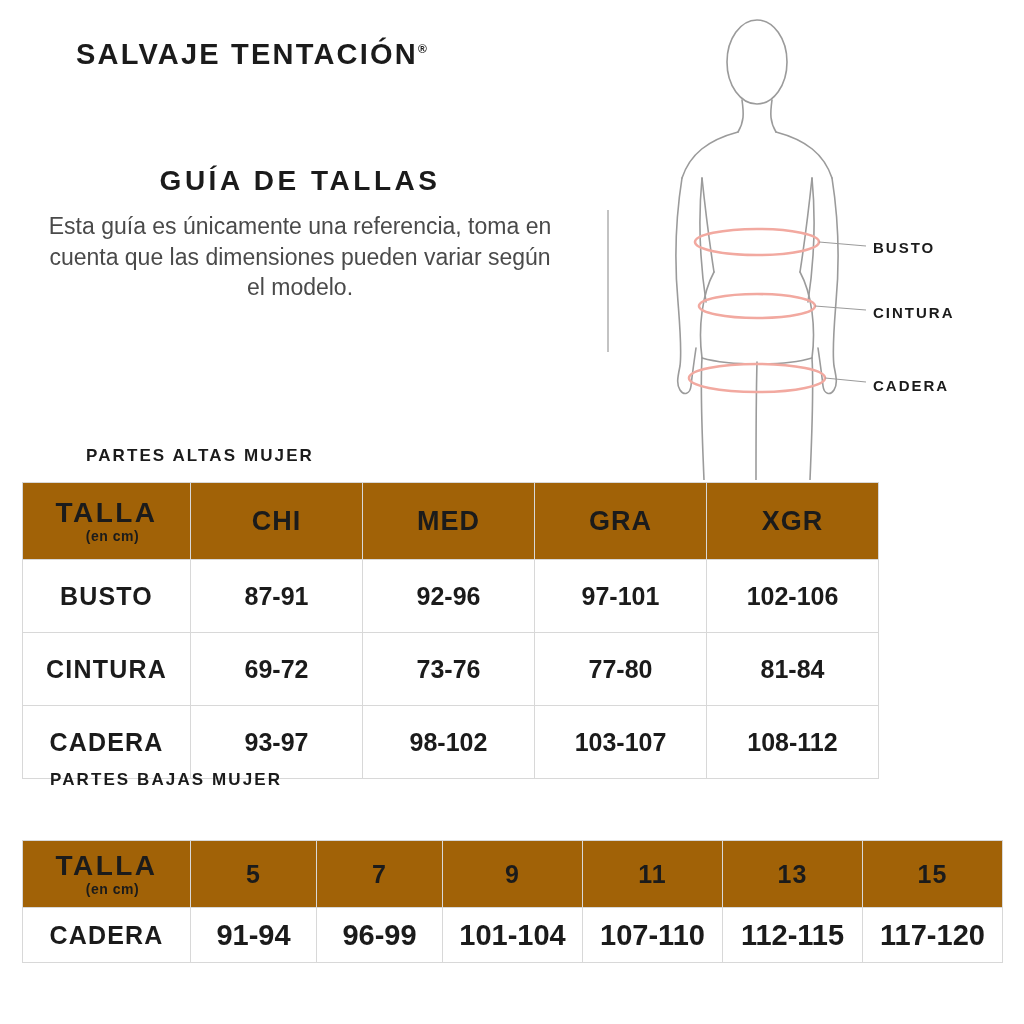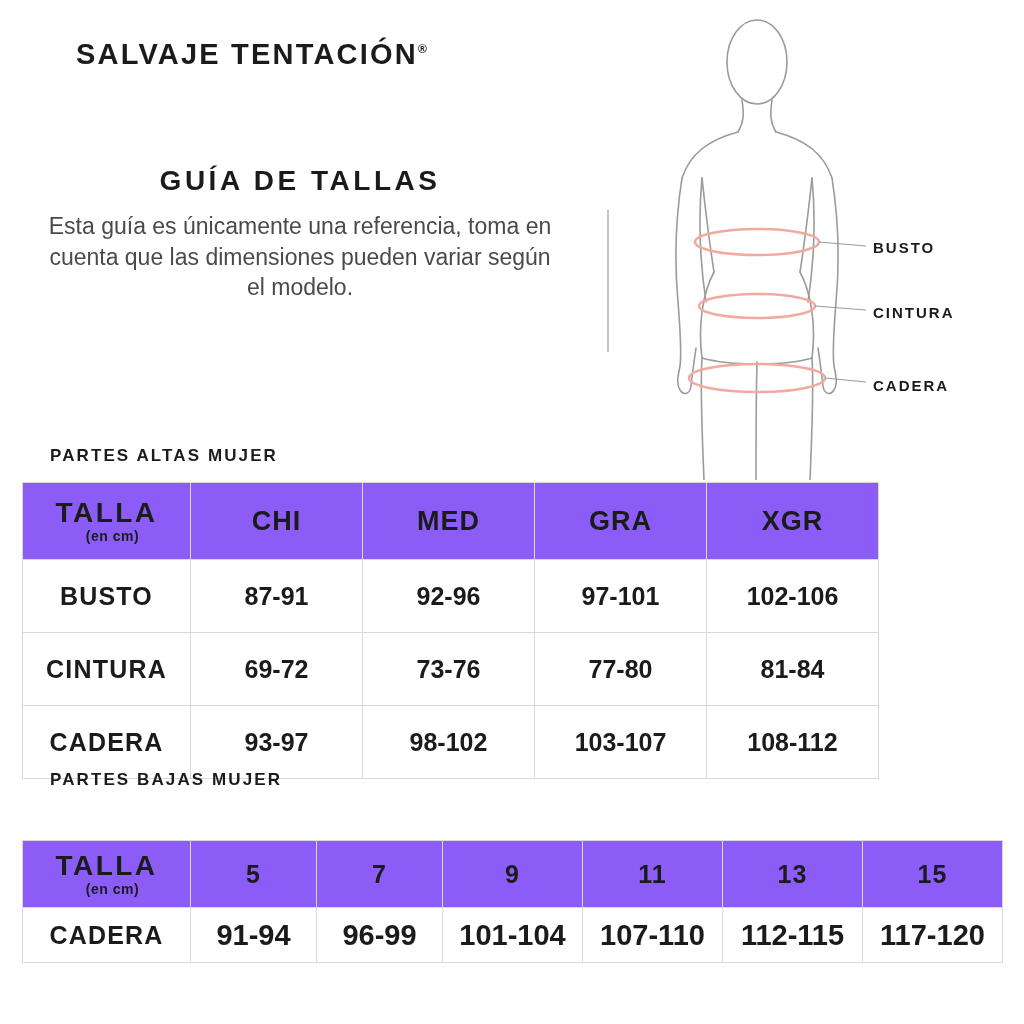--- a/index.html
+++ b/index.html
@@ -92,21 +92,21 @@
 
   
   .section-title {
     position: absolute;
     left: 50px;
     font-size: 17px;
     font-weight: bold;
     letter-spacing: 2.1px;
     color: #1b1b1b;
   }
-  .st-altas { top: 446px; }
+  .st-altas { top: 446px; margin-left: 36px; }
   .st-bajas { top: 770px; }
 
   
   table {
     position: absolute;
     border-collapse: collapse;
     table-layout: fixed;
   }
   .tbl-altas {
     left: 22px;
@@ -119,21 +119,21 @@
     width: 980px;
   }
   table td, table th {
     border: 1px solid #d8d8d8;
     text-align: center;
     font-weight: bold;
     color: #1b1b1b;
     padding: 0;
   }
   .hdr {
-    background: #8b5cf6;
+    background: #a16207;
     border-color: #fadcd8;
   }
   .tbl-altas .hdr td { height: 76px; font-size: 27px; letter-spacing: 1px; }
   .tbl-altas tbody td { height: 72px; font-size: 25px; }
   .tbl-altas .rowlabel { font-size: 25px; letter-spacing: 1.2px; }
 
   .tbl-bajas .hdr td { height: 66px; font-size: 25px; letter-spacing: 1px; }
   .tbl-bajas tbody td { height: 54px; font-size: 29px; }
   .tbl-bajas .rowlabel { font-size: 25px; letter-spacing: 1.2px; }
 

